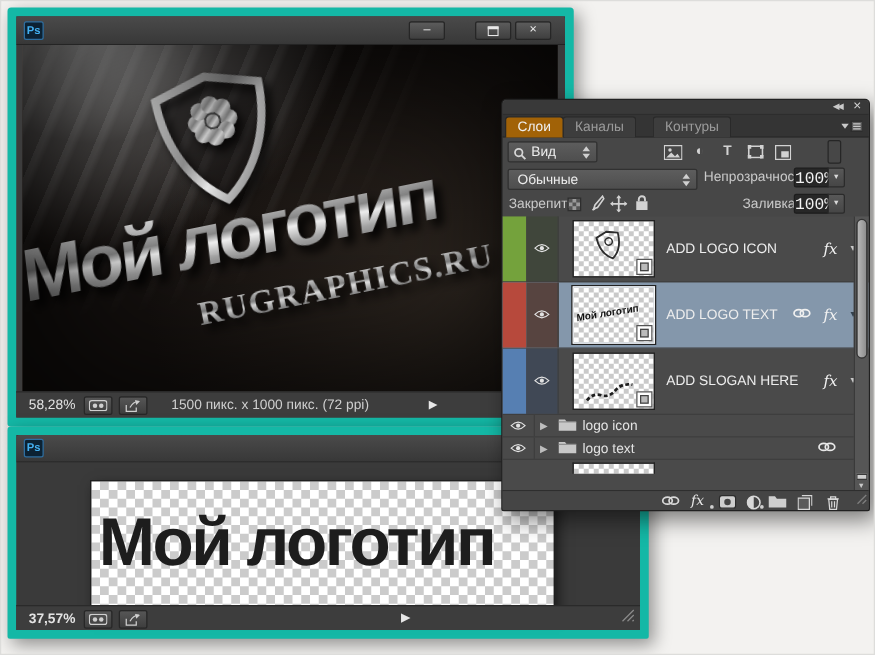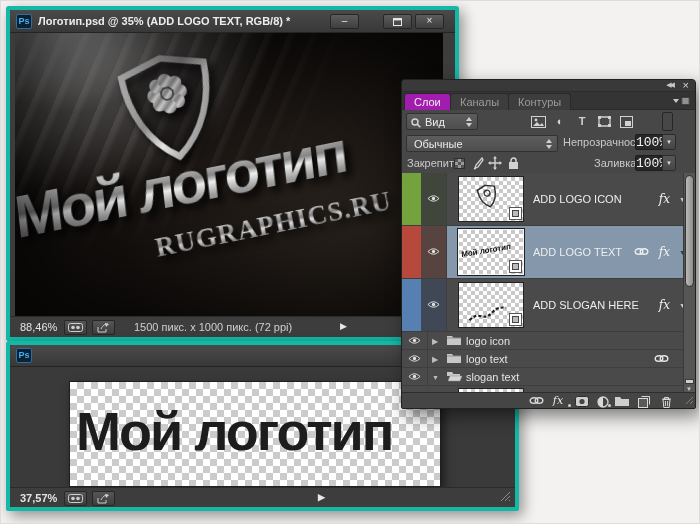--- a/index.html
+++ b/index.html
@@ -2,21 +2,21 @@
 <html style="--label-green: #74a23c; --label-red: #b7493c; --label-blue: #567fb2; --selected-row: #8497ab; --panel-bg: #474747; --ps-badge-bg: #0c2233; --ps-badge-fg: #43b0f1;"><head>
 <meta charset="utf-8">
 <style>
   * { box-sizing: border-box; margin: 0; padding: 0; }
   html,body { background:#ffffff; }
   body { font-family:"Liberation Sans", sans-serif; }
   .screen { position:relative; width:700px; height:524px; background:#f3f2f0;
             border:1px solid #dddddb; overflow:hidden; }
 
   
-  .pswin { position:absolute; background:#3c3c3c; border:4px solid #14b8a6;
+  .pswin { position:absolute; background:#3c3c3c; border:7px solid #14b8a6;
            border-radius:3px 3px 2px 2px; box-shadow:4px 5px 14px rgba(0,0,0,.40); }
   .titlebar { position:absolute; left:0; top:0; right:0; height:23px;
               background:linear-gradient(#4a4a4a,#383838); border-bottom:1px solid #242424;
               border-radius:3px 3px 0 0; }
   .ps-badge { position:absolute; left:6px; top:4px; width:16px; height:15px;
               background:var(--ps-badge-bg,#0c2233); color:var(--ps-badge-fg,#43b0f1);
               border:1px solid #2e6ea0; border-radius:2px; font-size:9px; font-weight:bold;
               text-align:center; line-height:13px; }
   .title-text { position:absolute; left:28px; top:5px; font-size:11px; font-weight:bold;
                 color:#ededed; white-space:nowrap; }
@@ -78,21 +78,21 @@
            box-shadow:5px 7px 18px rgba(0,0,0,.5); font-size:11px; color:#dddddd; }
   .panel-top { position:absolute; left:0; top:0; right:0; height:12px; background:#393939;
                border-radius:4px 4px 0 0; border-bottom:1px solid #2d2d2d; }
   .panel-top .collapse { position:absolute; right:22px; top:1px; font-size:7px; letter-spacing:-2px; color:#c9c9c9; }
   .panel-top .pclose { position:absolute; right:6px; top:-1px; font-size:11px; color:#d3d3d3; }
   .tabs { position:absolute; left:0; top:12px; right:0; height:18px; background:#343434;
           border-bottom:1px solid #2a2a2a; }
   .tab { position:absolute; top:1px; height:17px; line-height:16px; padding:0 9px;
          border:1px solid #292929; border-bottom:none; border-radius:3px 3px 0 0;
          background:#3d3d3d; color:#9b9b9b; font-size:11px; }
-  .tab.active { background:#a21caf; color:#f0f0f0; }
+  .tab.active { background:#a16207; color:#f0f0f0; }
   .panel-menu { position:absolute; right:5px; top:4px; }
 
   .ctrl { position:absolute; left:0; right:0; }
   .row-filter { top:30px; height:23px; }
   .row-blend  { top:53px; height:22px; }
   .row-lock   { top:75px; height:18px; }
   .dd { position:absolute; height:17px; background:linear-gradient(#5d5d5d,#4e4e4e);
         border:1px solid #313131; border-radius:2px; color:#ececec; }
   .dd .dd-label { position:absolute; left:18px; top:2px; font-size:11px; }
   .spin { position:absolute; right:4px; top:3px; width:7px; }
@@ -187,21 +187,20 @@
   .menudot { position:absolute; width:3px; height:3px; background:#cfcfcf; border-radius:50%; }
 </style>
 </head>
 <body>
 
 <div class="screen">
 
   <div class="pswin win1">
     <div class="titlebar">
       <div class="ps-badge">Ps</div>
-      <div class="title-text">Логотип.psd @ 35% (ADD LOGO TEXT, RGB/8) *</div>
       <div class="winbtn" style="right:96px;">–</div>
       <div class="winbtn" style="right:43px;">
         <span><svg width="9" height="8" viewBox="0 0 9 8">
               <rect x="0.5" y="0.5" width="8" height="7" fill="none" stroke="#e8e8e8"></rect>
               <rect x="0" y="0" width="9" height="2.4" fill="#e8e8e8"></rect>
             </svg></span>
       </div>
       <div class="winbtn" style="right:11px;">×</div>
     </div>
 
@@ -233,21 +232,21 @@
             </g>
           </svg>
         </div>
         <div class="chrome-text brand">Мой логотип</div>
         <div class="chrome-text site">RUGRAPHICS.RU</div>
       </div>
       <div class="c1-vignette"></div>
     </div>
 
     <div class="statusbar">
-      <span class="zoomval">88,46%</span>
+      <span class="zoomval">58,28%</span>
       <span class="sbtn" style="left:54px;">
         <svg width="15" height="9" viewBox="0 0 15 9">
             <rect x="0.5" y="0.5" width="14" height="8" rx="2" fill="none" stroke="#cfcfcf"></rect>
             <circle cx="5" cy="4.5" r="1.8" fill="#cfcfcf"></circle>
             <circle cx="10" cy="4.5" r="1.8" fill="#cfcfcf"></circle>
           </svg>
       </span>
       <span class="sbtn" style="left:82px;">
         <svg width="13" height="10" viewBox="0 0 13 10">
             <path d="M1 4 v5 h8 v-3" fill="none" stroke="#cfcfcf"></path>
@@ -296,21 +295,21 @@
 
   <div class="panel">
     <div class="panel-top">
       <span class="collapse">◀◀</span>
       <span class="pclose">×</span>
     </div>
 
     <div class="tabs">
       <span class="tab active" style="left:2px;">Слои</span>
       <span class="tab" style="left:48px;">Каналы</span>
-      <span class="tab" style="left:106px;">Контуры</span>
+      <span class="tab" style="left:120px;">Контуры</span>
       <span class="panel-menu">
         <svg width="17" height="10" viewBox="0 0 17 10">
             <path d="M0 3 L6 3 L3 7 Z" fill="#c9c9c9"></path>
             <rect x="8" y="1" width="9" height="8" fill="#5a5a5a" stroke="#2c2c2c"></rect>
             <path d="M9.5 3 h6 M9.5 5 h6 M9.5 7 h6" stroke="#c9c9c9"></path>
           </svg>
       </span>
     </div>
 
     <div class="ctrl row-filter">
@@ -498,36 +497,20 @@
         </span>
         <span class="fname">logo text</span>
         <span class="grouplink">
           <svg width="15" height="9" viewBox="0 0 15 9">
               <ellipse cx="5" cy="4.5" rx="3.8" ry="2.8" fill="none" stroke="#e8e8e8" stroke-width="1.4"></ellipse>
               <ellipse cx="10" cy="4.5" rx="3.8" ry="2.8" fill="none" stroke="#e8e8e8" stroke-width="1.4"></ellipse>
             </svg>
         </span>
       </div>
 
-      <div class="lrow small">
-        <span class="eyecell noshift">
-          <svg class="eye" width="13" height="9" viewBox="0 0 14 9">
-              <path d="M1 4.5 Q7 -1.5 13 4.5 Q7 10.5 1 4.5 Z" fill="none" stroke="#e2e2e2"></path>
-              <circle cx="7" cy="4.5" r="1.8" fill="#e2e2e2"></circle>
-            </svg>
-        </span>
-        <span class="gtri" style="font-size:7px;">▼</span>
-        <span class="gfolder">
-          <svg width="17" height="12" viewBox="0 0 17 12">
-              <path d="M1 2 H6 L7.5 4 H14 V6 H1 Z" fill="#c8c8c8"></path>
-              <path d="M2 11 L4 6 H16 L14 11 Z" fill="#d6d6d6" stroke="#8f8f8f" stroke-width="0.5"></path>
-            </svg>
-        </span>
-        <span class="fname">slogan text</span>
-      </div>
 
       <div class="partial">
         <span class="pthumb"></span>
       </div>
 
       <div class="vsb">
         <span class="vthumb"></span>
         <span class="vend"></span>
         <span class="varrow">▼</span>
       </div>

